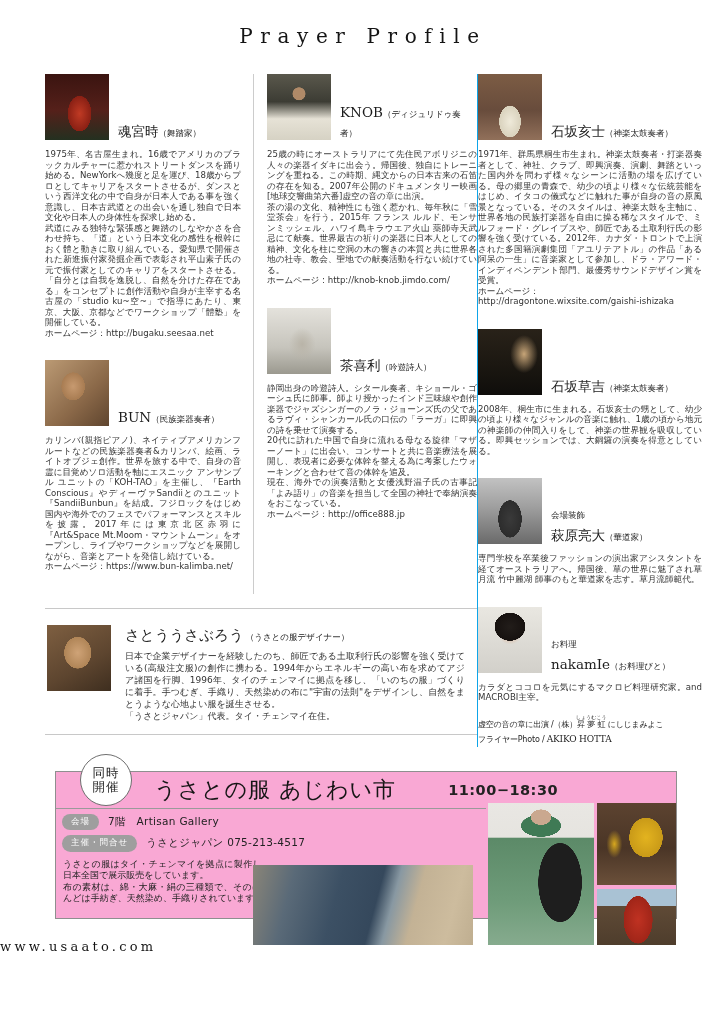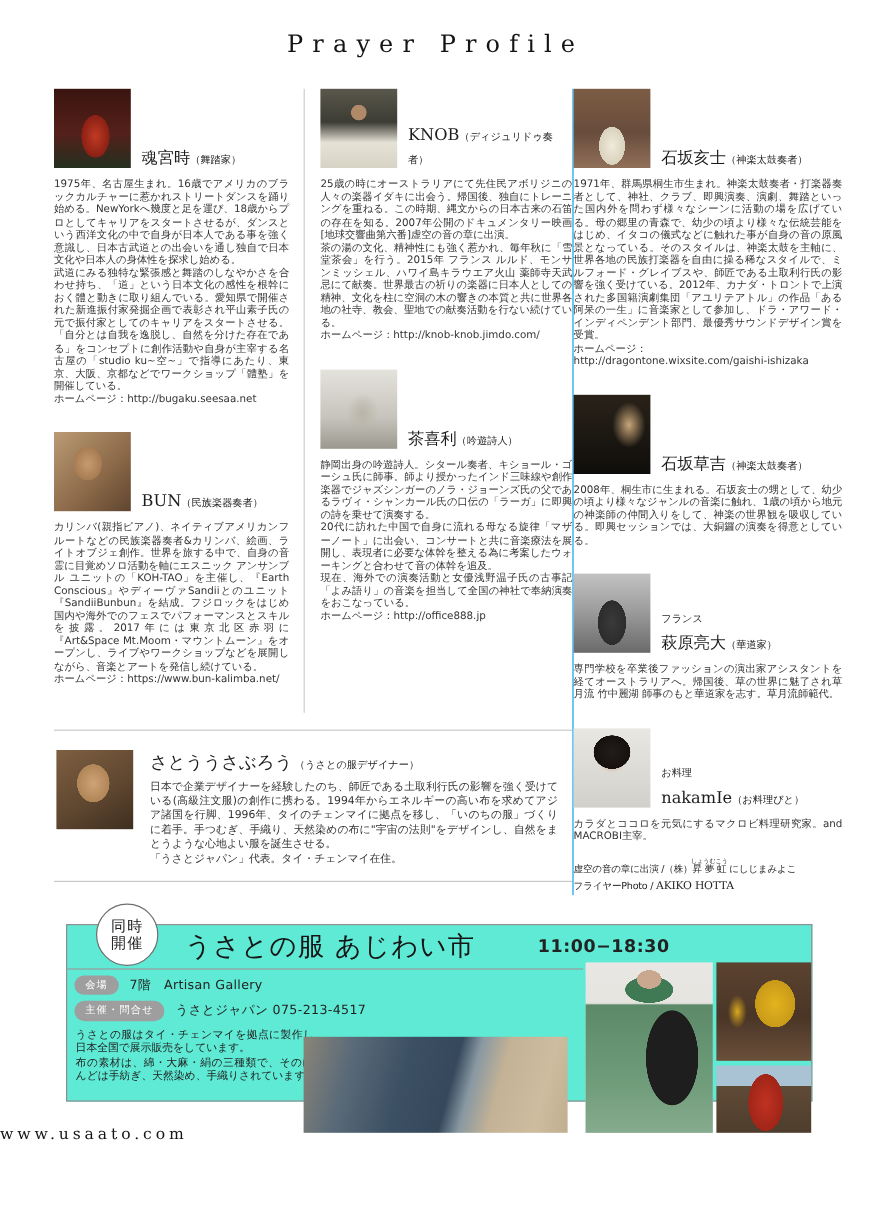--- a/index.html
+++ b/index.html
@@ -76,21 +76,21 @@
     radial-gradient(ellipse 30% 34% at 48% 42%, #cfa377 0%, #b08557 70%, rgba(0,0,0,0) 71%),
     linear-gradient(150deg, #7e5f41 0%, #5d452f 60%, #3e2e1f 100%); }
   .ph-nakamie { background:
     radial-gradient(ellipse 34% 30% at 50% 30%, #221d1a 0%, #16110f 70%, rgba(0,0,0,0) 71%),
     radial-gradient(ellipse 24% 18% at 50% 44%, #d9b49a 0%, rgba(0,0,0,0) 71%),
     linear-gradient(180deg, #e9e7e1 0%, #d2d0ca 100%); }
 
   
   .event-box {
     position:relative; margin:24px 0 0 55px; width:622px; height:148px;
-    border:1px solid #8f8f8f; background:#5eead4;
+    border:1px solid #8f8f8f; background:#f9a8d4;
   }
   .event-badge {
     position:absolute; top:-18px; left:24px; width:52px; height:52px;
     border:1px solid #6f6f6f; border-radius:50%; background:#ffffff;
     display:flex; flex-direction:column; align-items:center; justify-content:center;
     font-size:12.5px; line-height:14px; color:#222; z-index:3; letter-spacing:1px;
   }
   .event-header {
     height:37px; margin-right:190px; border-bottom:1px solid #9a9a9a;
     display:flex; align-items:center; padding-left:98px;
@@ -234,21 +234,21 @@
             <span class="p-name">石坂草吉</span><span class="p-role">（神楽太鼓奏者）</span>
           </div>
         </div>
         <div class="bio">2008年、桐生市に生まれる。石坂亥士の甥として、幼少の頃より様々なジャンルの音楽に触れ、1歳の頃から地元の神楽師の仲間入りをして、神楽の世界観を吸収している。即興セッションでは、大銅鑼の演奏を得意としている。</div>
       </div>
 
       <div class="profile">
         <div class="profile-head">
           <div class="photo ph-hagiwara"></div>
           <div>
-            <div class="p-label">フランス</div>
+            <div class="p-label">会場装飾</div>
             <span class="p-name">萩原亮大</span><span class="p-role">（華道家）</span>
           </div>
         </div>
         <div class="bio">専門学校を卒業後ファッションの演出家アシスタントを経てオーストラリアへ。帰国後、草の世界に魅了され草月流 竹中麗湖 師事のもと華道家を志す。草月流師範代。</div>
       </div>
 
       <div class="profile" style="margin-bottom:8px;">
         <div class="profile-head">
           <div class="photo ph-nakamie"></div>
           <div>

